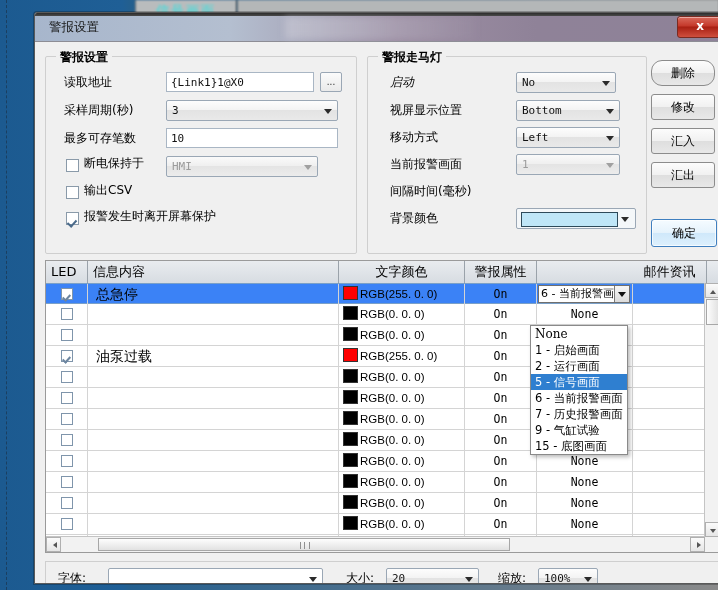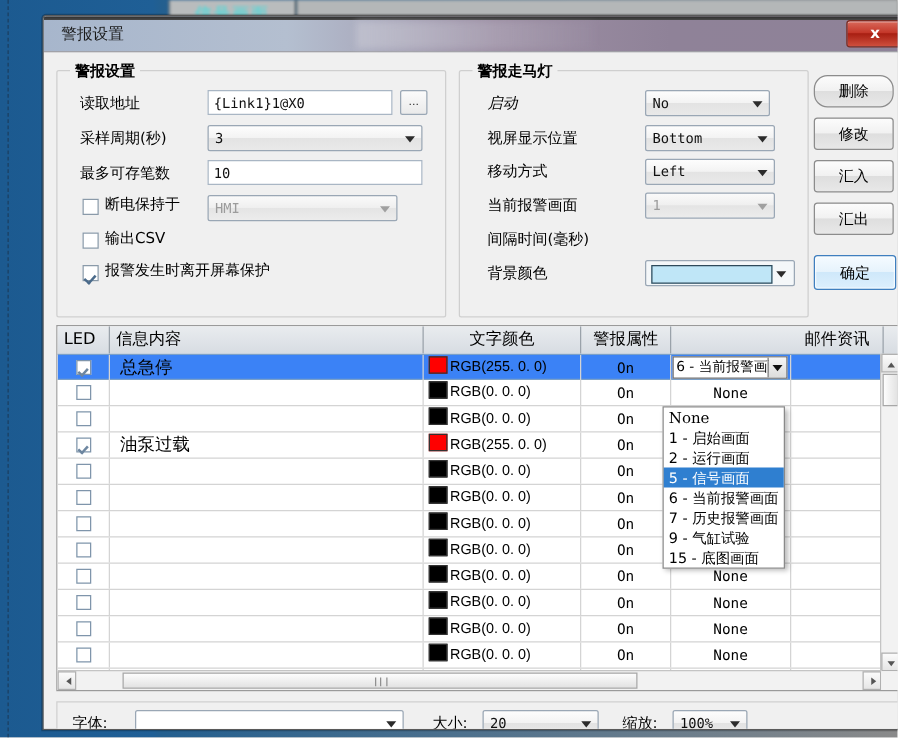--- a/index.html
+++ b/index.html
@@ -253,21 +253,21 @@
         <span class="arr" style="position:absolute;right:6px;top:8px;width:0;height:0;
               border-left:4px solid transparent;border-right:4px solid transparent;
               border-top:5px solid #2b2b2b;"></span>
       </div>
     </div>
 
     <div class="btn" style="left:616px;top:18px;border-radius:11px;">删除</div>
     <div class="btn" style="left:616px;top:52px;">修改</div>
     <div class="btn" style="left:616px;top:86px;">汇入</div>
     <div class="btn" style="left:616px;top:120px;">汇出</div>
-    <div class="btn primary" style="left:616px;top:162px;width:66px;height:28px;line-height:26px;">确定</div>
+    <div class="btn primary" style="left:616px;top:177px;width:66px;height:28px;line-height:26px;">确定</div>
 
     <div id="tablewrap">
       <div id="thead">
           <div class="th left" style="left: 0px; width: 42px;">LED</div>
           <div class="th left" style="left: 42px; width: 251px;">信息内容</div>
           <div class="th" style="left: 293px; width: 126px;">文字颜色</div>
           <div class="th" style="left: 419px; width: 72px;">警报属性</div>
           <div class="th" style="left: 587px; width: 74px;">邮件资讯</div>
         </div>
       <div id="tbody">

